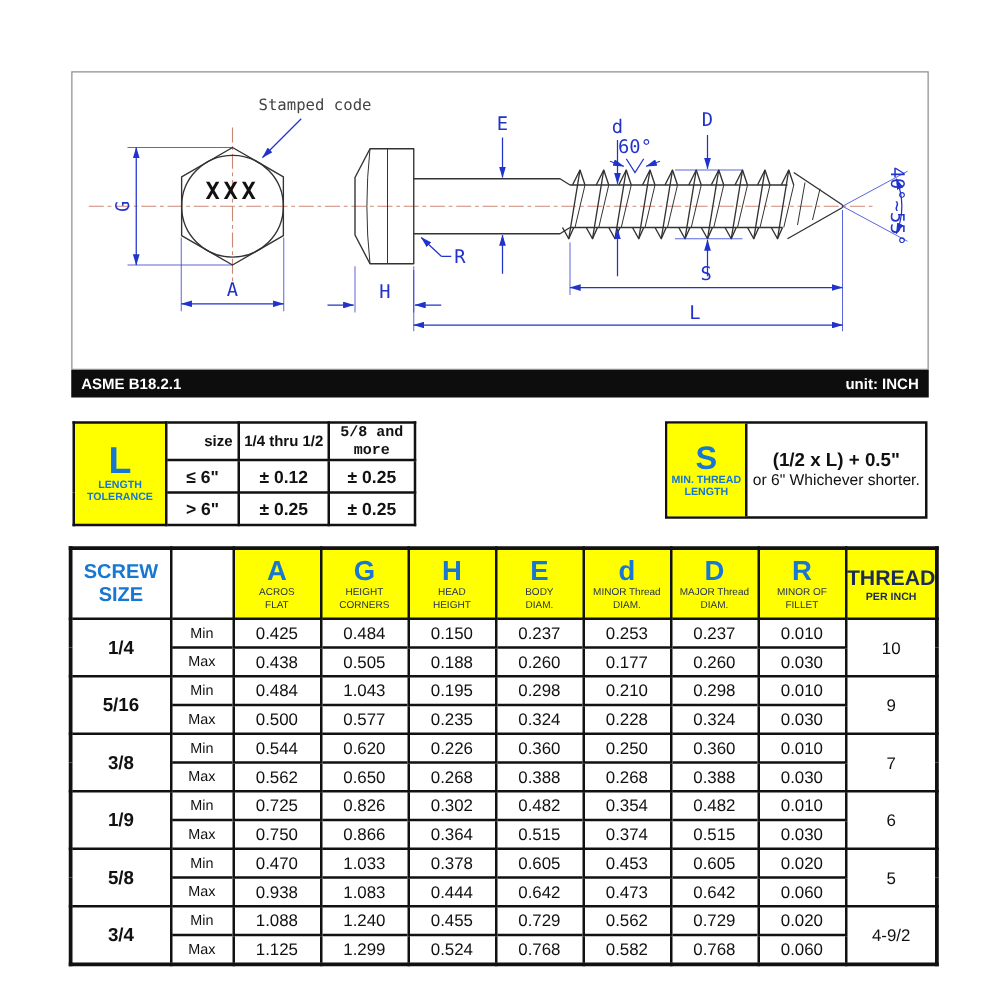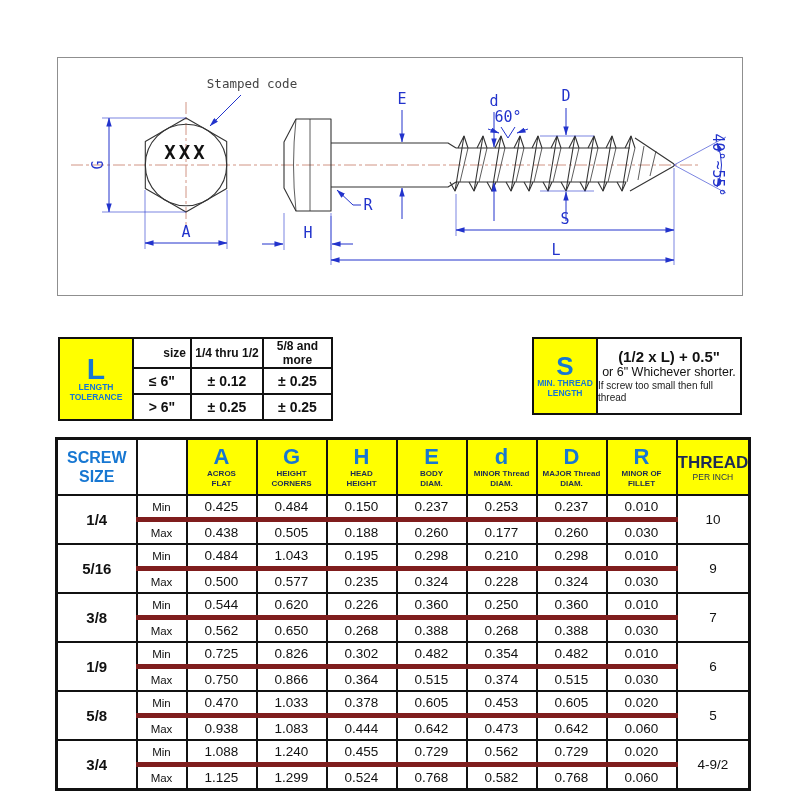--- a/index.html
+++ b/index.html
@@ -22,21 +22,21 @@
   svg .stamp{fill:#111;font-family:"DejaVu Sans Mono",monospace;font-size:19px;font-weight:bold;
              letter-spacing:3px;text-anchor:middle;}
   svg #arr path{fill:var(--dim-blue,#2233cc);}
 
   
   .ltable{position:absolute;left:58px;top:337px;border-collapse:collapse;}
   .ltable td{border:2px solid #111;text-align:center;vertical-align:middle;padding:0;}
   .ltable .lbl{width:72px;background:var(--yellow,#ffff00);}
   .ltable .c-size{width:52px;}
   .ltable .c1{width:70px;}
-  .ltable .c2{width:67px;}
+  .ltable .c2{width:67px;font-family:Liberation Mono, monospace;}
   .ltable tr.hd td{height:26px;font-size:12px;font-weight:bold;}
   .ltable tr.bd td{height:24px;font-size:14px;font-weight:bold;}
   .ltable td.rt{text-align:right;padding-right:4px;}
   .big-letter{color:var(--accent-blue,#1777d2);font-weight:bold;font-size:30px;line-height:26px;}
   .lbl-small{color:var(--accent-blue,#1777d2);font-weight:bold;font-size:8.5px;line-height:10px;}
 
   
   .sbox{position:absolute;left:532px;top:337px;width:210px;height:78px;border:2px solid #111;
         box-sizing:border-box;display:flex;background:#fff;}
   .sbox .ycell{width:62px;background:var(--yellow,#ffff00);display:flex;flex-direction:column;
@@ -49,27 +49,27 @@
   .sbox .f3{font-size:10px;line-height:12px;color:#222;}
 
   
   .maintable{position:absolute;left:55px;top:437px;border-collapse:collapse;table-layout:fixed;
              border:3px solid #111;}
   .maintable th,.maintable td{border:2px solid #111;padding:0;text-align:center;vertical-align:middle;}
   .maintable th{height:54px;background:var(--yellow,#ffff00);margin-left:40px;}
   .maintable th.white{background:#fff;}
   .maintable .szh div{color:var(--accent-blue,#1777d2);font-size:16px;font-weight:bold;line-height:19px;}
   .maintable .letter{color:var(--accent-blue,#1777d2);font-size:22px;font-weight:bold;line-height:24px;}
-  .maintable .sub{color:var(--navy,#1d2b55);font-size:8px;font-weight:bold;line-height:10px;}
+  .maintable .sub{color:var(--navy,#1d2b55);font-size:8px;font-weight:normal;line-height:10px;}
   .maintable .t1{color:var(--navy,#1d2b55);font-size:17px;font-weight:bold;line-height:19px;}
-  .maintable .t2{color:var(--navy,#1d2b55);font-size:8.5px;font-weight:normal;line-height:10px;}
+  .maintable .t2{color:var(--navy,#1d2b55);font-size:8.5px;font-weight:bold;line-height:10px;}
   .maintable tbody td{height:21px;font-size:13.5px;}
   .maintable td.size{font-size:15px;font-weight:bold;margin-left:32px;}
   .maintable td.mm{font-size:11.5px;}
-  .maintable tr.min td.thin-b{border-bottom:5px solid #7f1d1d;}
+  .maintable tr.min td.thin-b{border-bottom:1px solid #7f1d1d;}
 </style>
 </head>
 <body>
 
 <div class="page">
 
   <div class="panel">
     <svg width="684" height="237" viewBox="0 0 684 237">
       <defs>
         <marker id="arr" viewBox="0 0 10 6" refX="9.5" refY="3" markerWidth="9" markerHeight="5.5" orient="auto-start-reverse">
@@ -153,20 +153,24 @@
         <path class="dimthin" d="M616 107 L668 79 M616 107 L668 135"></path>
         <path class="dim" d="M659 85 Q668 107 659 129" marker-start="url(#arr)" marker-end="url(#arr)"></path>
         <text class="dimtxt" x="655" y="107" font-size="7.5" transform="rotate(90 655 107)">40°~55°</text>
 
         <line class="dim" x1="183" y1="37" x2="152" y2="68" marker-end="url(#arr)"></line>
         <text class="sketchtxt" x="194" y="30">Stamped code</text>
       </g>
     </svg>
   </div>
 
+  <div class="asme-bar">
+    <span>ASME B18.2.1</span>
+    <span>unit: INCH</span>
+  </div>
 
   <table class="ltable">
     <tbody>
         <tr class="hd">
       <td class="lbl" rowspan="3">
         <div class="big-letter">L</div>
         <div class="lbl-small">LENGTH</div>
         <div class="lbl-small">TOLERANCE</div>
       </td>
       <td class="c-size rt">size</td>
@@ -188,21 +192,20 @@
 
   <div class="sbox">
     <div class="ycell">
       <div class="big-letter">S</div>
       <div class="lbl-small">MIN. THREAD</div>
       <div class="lbl-small">LENGTH</div>
     </div>
     <div class="content">
       <div class="f1">(1/2 x L) + 0.5"</div>
       <div class="f2">or 6" Whichever shorter.</div>
-      <div class="f3">If screw too small then full thread</div>
     </div>
   </div>
 
   <table class="maintable">
     <colgroup>
       <col style="width:80px">
         <col style="width:50px">
       <col style="width:70px">
         <col style="width:70px">
         <col style="width:70px">

